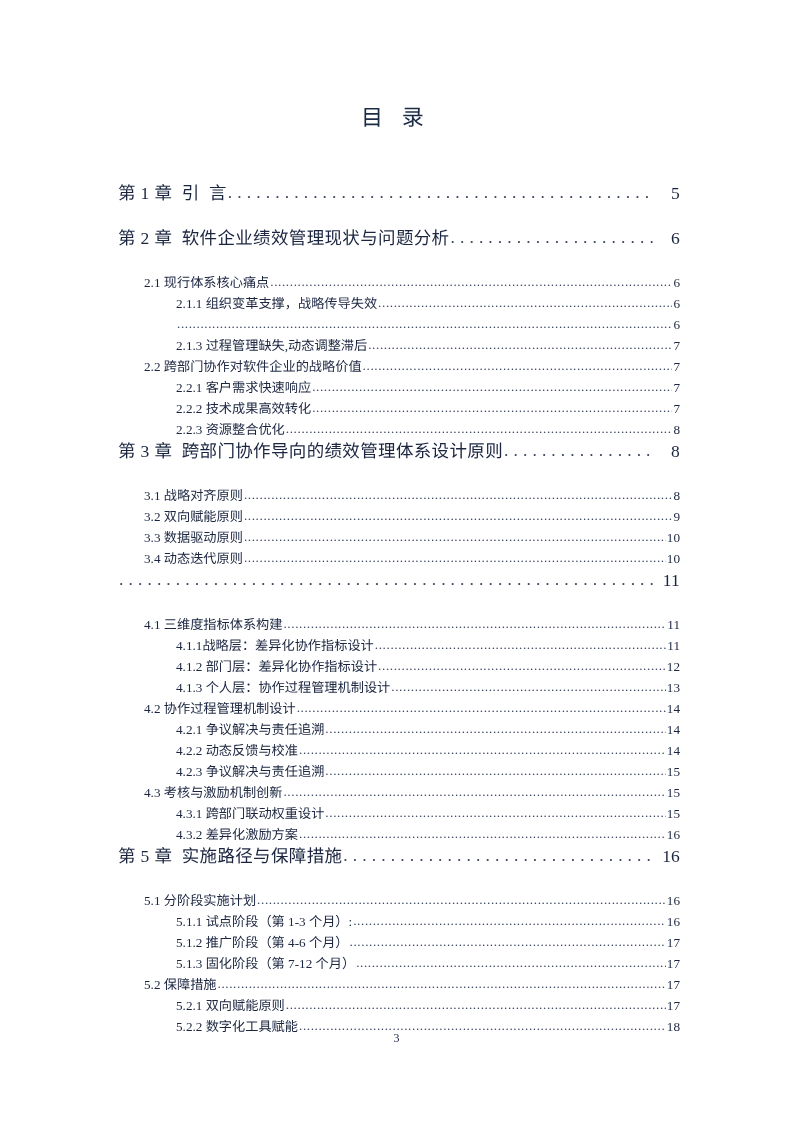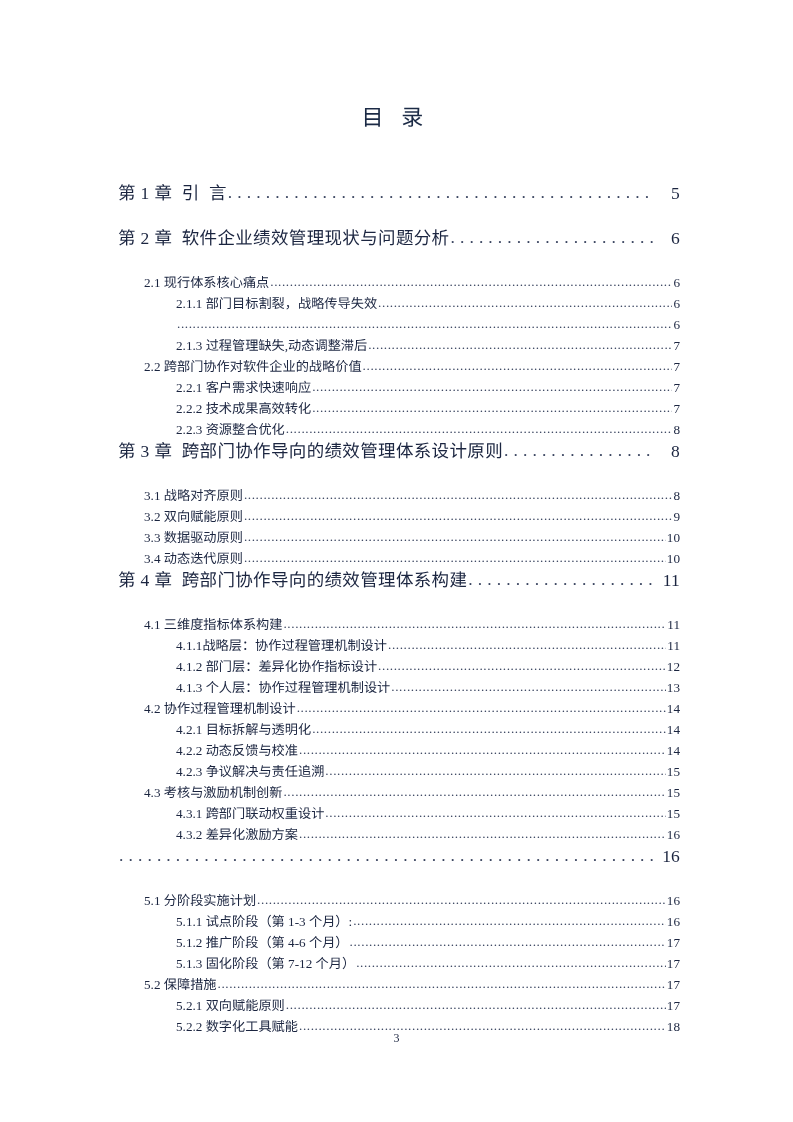--- a/index.html
+++ b/index.html
@@ -28,21 +28,21 @@
   .toc-title {
     position: absolute;
     top: 103px;
     left: 0;
     width: 787px;
     text-align: center;
     font-size: 22px;
     line-height: 30px;
     letter-spacing: 0.10em;
     color: #1b2a45;
-    font-family: Liberation Serif, serif;
+    font-family: Liberation Sans, sans-serif;
     white-space: pre;
   }
 
   
   .toc {
     position: absolute;
     top: 182px;
     left: 118px;
     width: 562px;
   }
@@ -159,21 +159,21 @@
         <span class="entry-label">第 2 章  软件企业绩效管理现状与问题分析</span>
         <span class="leader">...............................................................................................................................................................</span>
         <span class="page-num">6</span>
       </div>
       <div class="toc-entry lvl2">
         <span class="entry-label">2.1 现行体系核心痛点</span>
         <span class="leader">...............................................................................................................................................................</span>
         <span class="page-num">6</span>
       </div>
       <div class="toc-entry lvl3">
-        <span class="entry-label">2.1.1 部门目标割裂，战略传导失效</span>
+        <span class="entry-label">2.1.1 组织变革支撑，战略传导失效</span>
         <span class="leader">...............................................................................................................................................................</span>
         <span class="page-num">6</span>
       </div>
       <div class="toc-entry lvl3">
         <span class="leader">...............................................................................................................................................................</span>
         <span class="page-num">6</span>
       </div>
       <div class="toc-entry lvl3">
         <span class="entry-label">2.1.3 过程管理缺失,动态调整滞后</span>
         <span class="leader">...............................................................................................................................................................</span>
@@ -218,51 +218,50 @@
         <span class="entry-label">3.3 数据驱动原则</span>
         <span class="leader">...............................................................................................................................................................</span>
         <span class="page-num">10</span>
       </div>
       <div class="toc-entry lvl2">
         <span class="entry-label">3.4 动态迭代原则</span>
         <span class="leader">...............................................................................................................................................................</span>
         <span class="page-num">10</span>
       </div>
       <div class="toc-entry lvl1">
-        <span class="entry-label">第 4 章  跨部门协作导向的绩效管理体系构建</span>
         <span class="leader">...............................................................................................................................................................</span>
         <span class="page-num">11</span>
       </div>
       <div class="toc-entry lvl2">
         <span class="entry-label">4.1 三维度指标体系构建</span>
         <span class="leader">...............................................................................................................................................................</span>
         <span class="page-num">11</span>
       </div>
       <div class="toc-entry lvl3">
-        <span class="entry-label">4.1.1战略层：协作过程管理机制设计</span>
+        <span class="entry-label">4.1.1战略层：差异化协作指标设计</span>
         <span class="leader">...............................................................................................................................................................</span>
         <span class="page-num">11</span>
       </div>
       <div class="toc-entry lvl3">
         <span class="entry-label">4.1.2 部门层：差异化协作指标设计</span>
         <span class="leader">...............................................................................................................................................................</span>
         <span class="page-num">12</span>
       </div>
       <div class="toc-entry lvl3">
         <span class="entry-label">4.1.3 个人层：协作过程管理机制设计</span>
         <span class="leader">...............................................................................................................................................................</span>
         <span class="page-num">13</span>
       </div>
       <div class="toc-entry lvl2">
         <span class="entry-label">4.2 协作过程管理机制设计</span>
         <span class="leader">...............................................................................................................................................................</span>
         <span class="page-num">14</span>
       </div>
       <div class="toc-entry lvl3">
-        <span class="entry-label">4.2.1 目标拆解与透明化</span>
+        <span class="entry-label">4.2.1 争议解决与责任追溯</span>
         <span class="leader">...............................................................................................................................................................</span>
         <span class="page-num">14</span>
       </div>
       <div class="toc-entry lvl3">
         <span class="entry-label">4.2.2 动态反馈与校准</span>
         <span class="leader">...............................................................................................................................................................</span>
         <span class="page-num">14</span>
       </div>
       <div class="toc-entry lvl3">
         <span class="entry-label">4.2.3 争议解决与责任追溯</span>
@@ -278,20 +277,21 @@
         <span class="entry-label">4.3.1 跨部门联动权重设计</span>
         <span class="leader">...............................................................................................................................................................</span>
         <span class="page-num">15</span>
       </div>
       <div class="toc-entry lvl3">
         <span class="entry-label">4.3.2 差异化激励方案</span>
         <span class="leader">...............................................................................................................................................................</span>
         <span class="page-num">16</span>
       </div>
       <div class="toc-entry lvl1">
+        <span class="entry-label">第 5 章  实施路径与保障措施</span>
         <span class="leader">...............................................................................................................................................................</span>
         <span class="page-num">16</span>
       </div>
       <div class="toc-entry lvl2">
         <span class="entry-label">5.1 分阶段实施计划</span>
         <span class="leader">...............................................................................................................................................................</span>
         <span class="page-num">16</span>
       </div>
       <div class="toc-entry lvl3">
         <span class="entry-label">5.1.1 试点阶段（第 1-3 个月）:</span>

